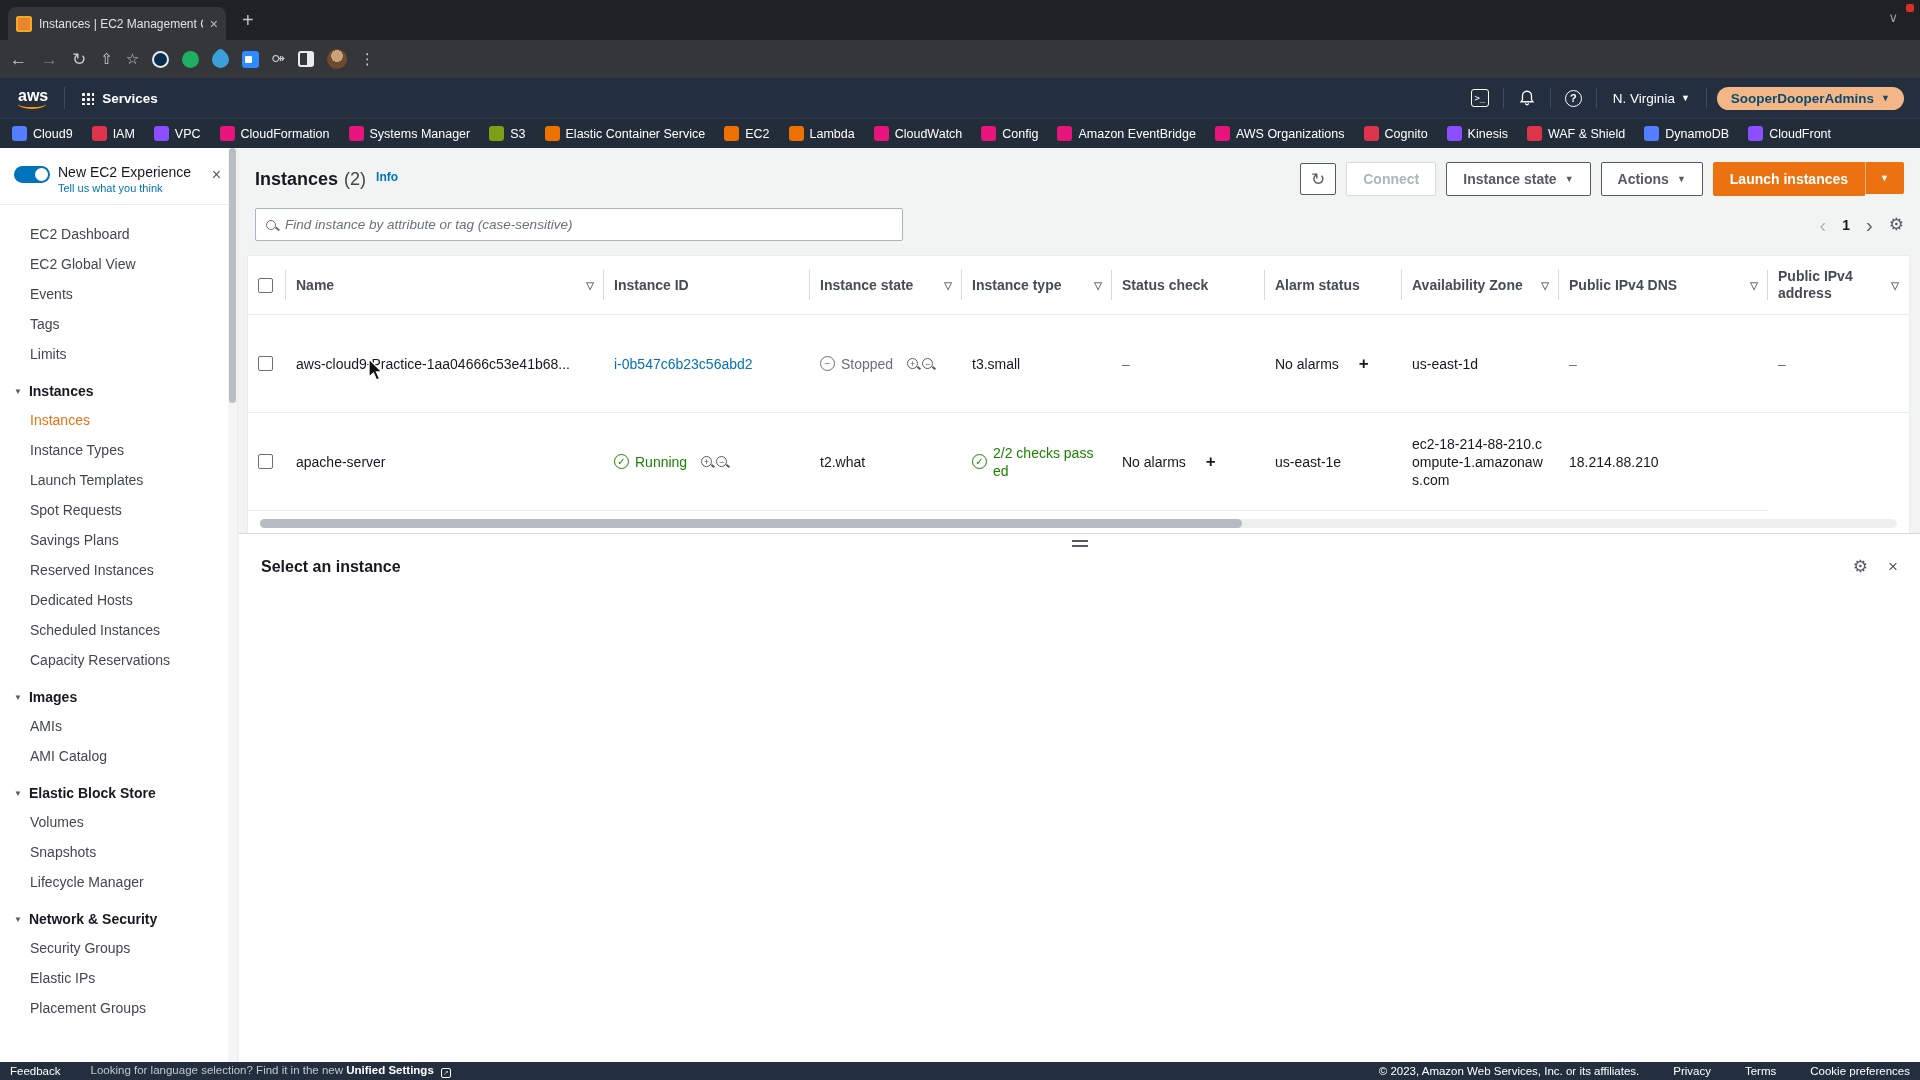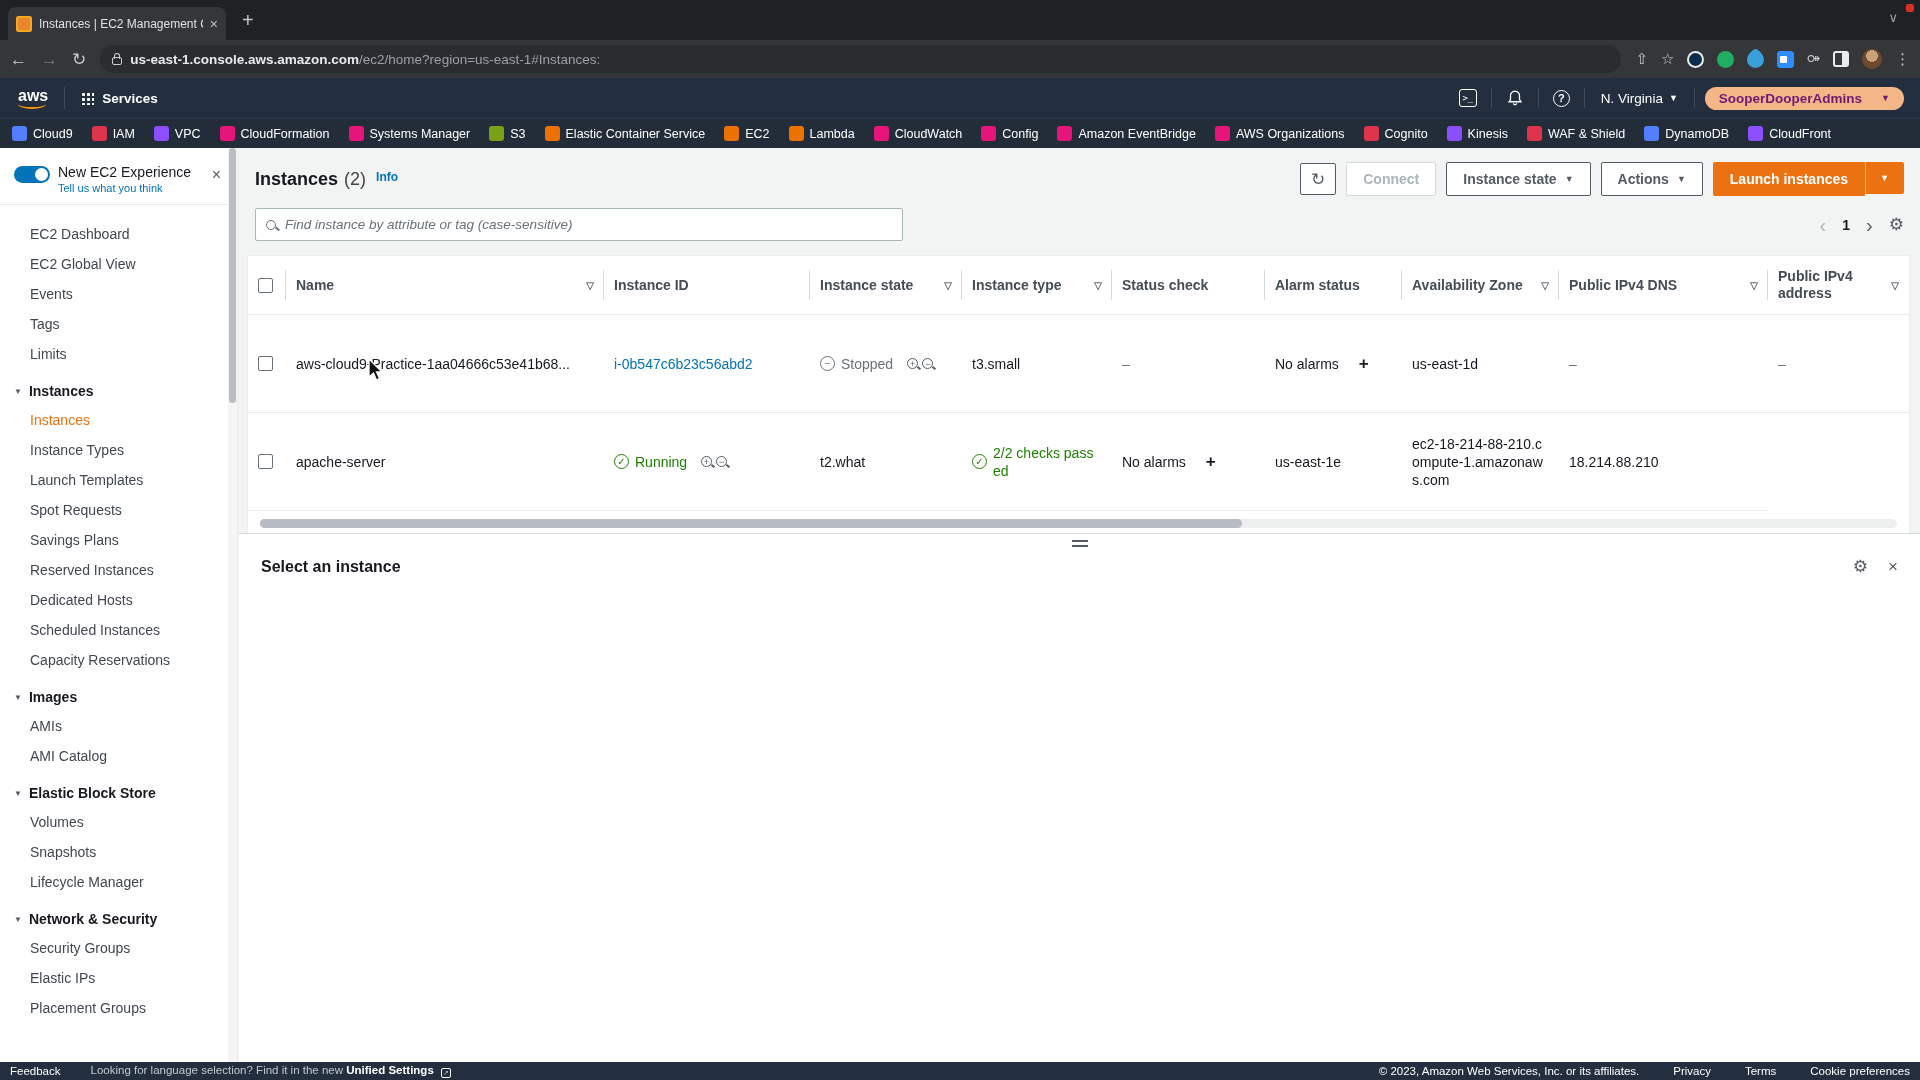--- a/index.html
+++ b/index.html
@@ -66,22 +66,22 @@
   .awssearch .kbd { color:#99a4af; font-size:13px; }
   .awsnav-right { margin-left:auto; display:flex; align-items:center; gap:0; padding-right:16px; }
   .anicon { padding:0 14px; display:flex; align-items:center; color:#fff; }
   .cloudshell { width:18px; height:18px; border:1.6px solid #fff; border-radius:3px; font-size:9px;
                 display:flex; align-items:center; justify-content:center; font-family:"DejaVu Sans Mono",monospace; }
   .qmark { width:17px; height:17px; border:1.6px solid #fff; border-radius:50%; font-size:11px; font-weight:bold;
            display:flex; align-items:center; justify-content:center; }
   .vsep { width:1px; height:20px; background:#3f4b5b; }
   .region { font-size:13.5px; padding:0 16px; display:flex; gap:6px; align-items:center; }
   .caret { font-size:9px; }
-  .account-pill { background:#f2b687; color:#701a75; font-weight:bold; font-size:13.5px;
-                  border-radius:13px; padding:4px 14px; display:flex; gap:19px; align-items:center; margin-left:10px; }
+  .account-pill { background:#f2b687; color:#0c4a6e; font-weight:bold; font-size:13.5px;
+                  border-radius:13px; padding:4px 14px; display:flex; gap:7px; align-items:center; margin-left:10px; }
 
   
   .favbar { position:absolute; left:0; top:118px; width:1920px; height:30px; background:#232d3a;
             border-top:1px solid #2d3a49; display:flex; align-items:center; padding:0 12px; gap:19px;
             color:#fff; overflow:hidden; }
   .favitem { display:flex; align-items:center; gap:6px; font-size:12.5px; white-space:nowrap; }
   .favico { width:15px; height:15px; border-radius:3px; display:inline-block; flex:0 0 15px; }
 
   
   .pagebody { position:absolute; left:0; top:148px; width:1920px; height:722px; background:#f2f3f3; }
@@ -200,24 +200,20 @@
     </div>
     <span class="newtab">+</span>
     <span class="tabsearch">∨</span>
     <span class="recdot"></span>
   </div>
 
   <div class="toolbar">
     <span class="navbtn">←</span>
     <span class="navbtn dim">→</span>
     <span class="navbtn">↻</span>
-    <div class="urlbox">
-      <span class="lock"></span>
-      <span class="url"><span class="domain">us-east-1.console.aws.amazon.com</span><span class="path">/ec2/home?region=us-east-1#Instances:</span></span>
-    </div>
     <div class="toolicons">
       <span class="ticon">⇧</span>
       <span class="ticon">☆</span>
       <span class="ext round ext-1p"></span>
       <span class="ext round ext-green"></span>
       <span class="ext ext-blue"></span>
       <span class="ext ext-cam"></span>
       <span class="ticon ext-puzzle">⚩</span>
       <span class="ext ext-panel"></span>
       <span class="avatar"></span>

